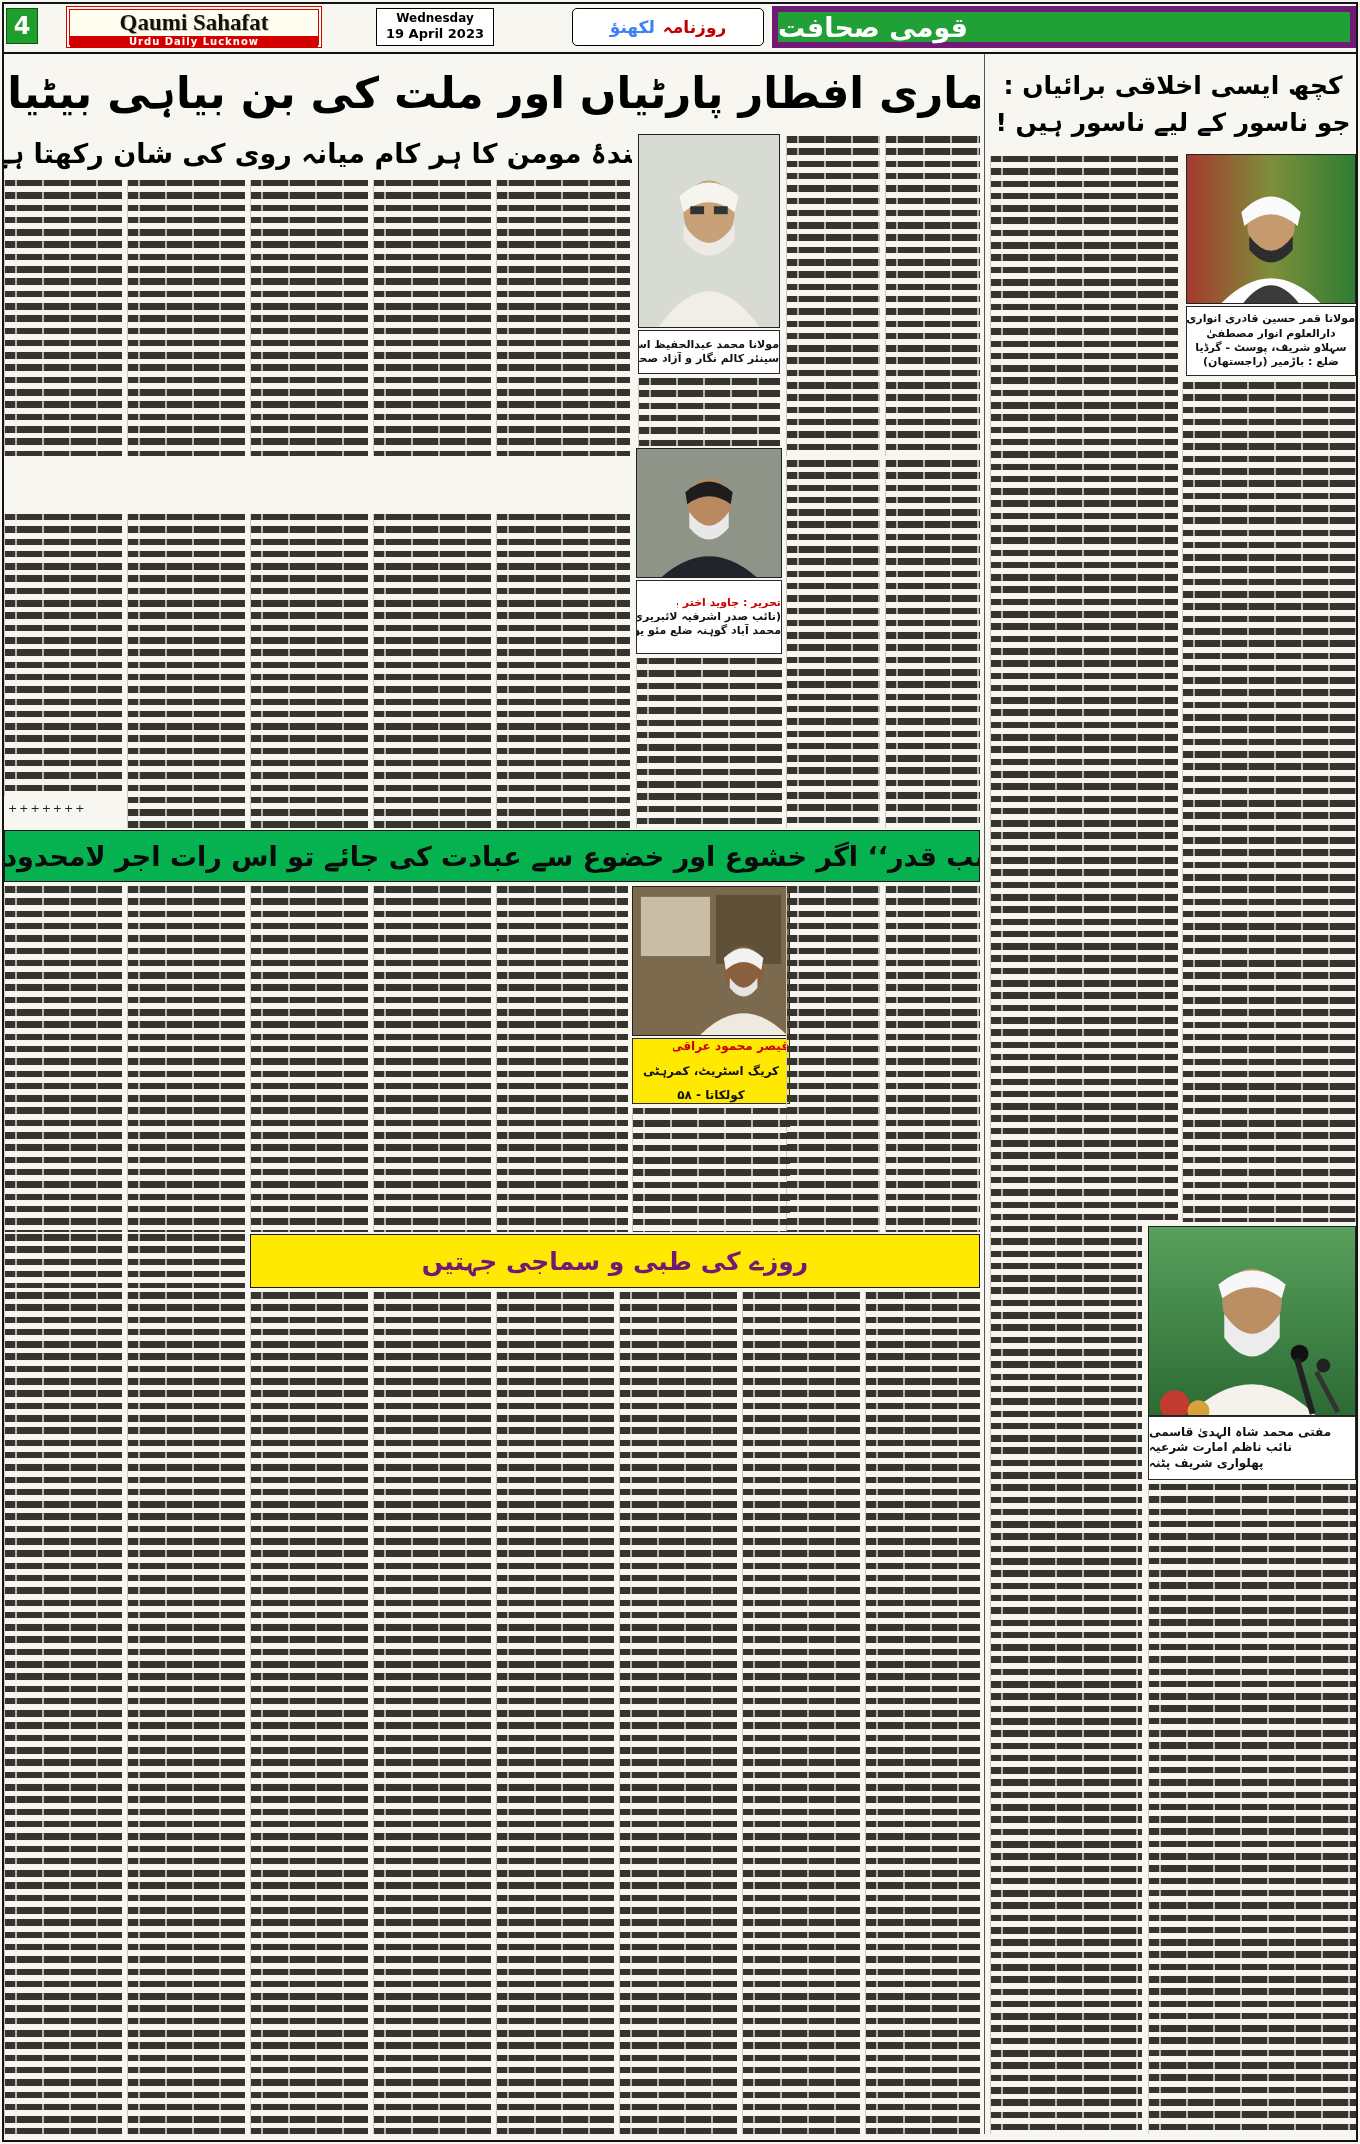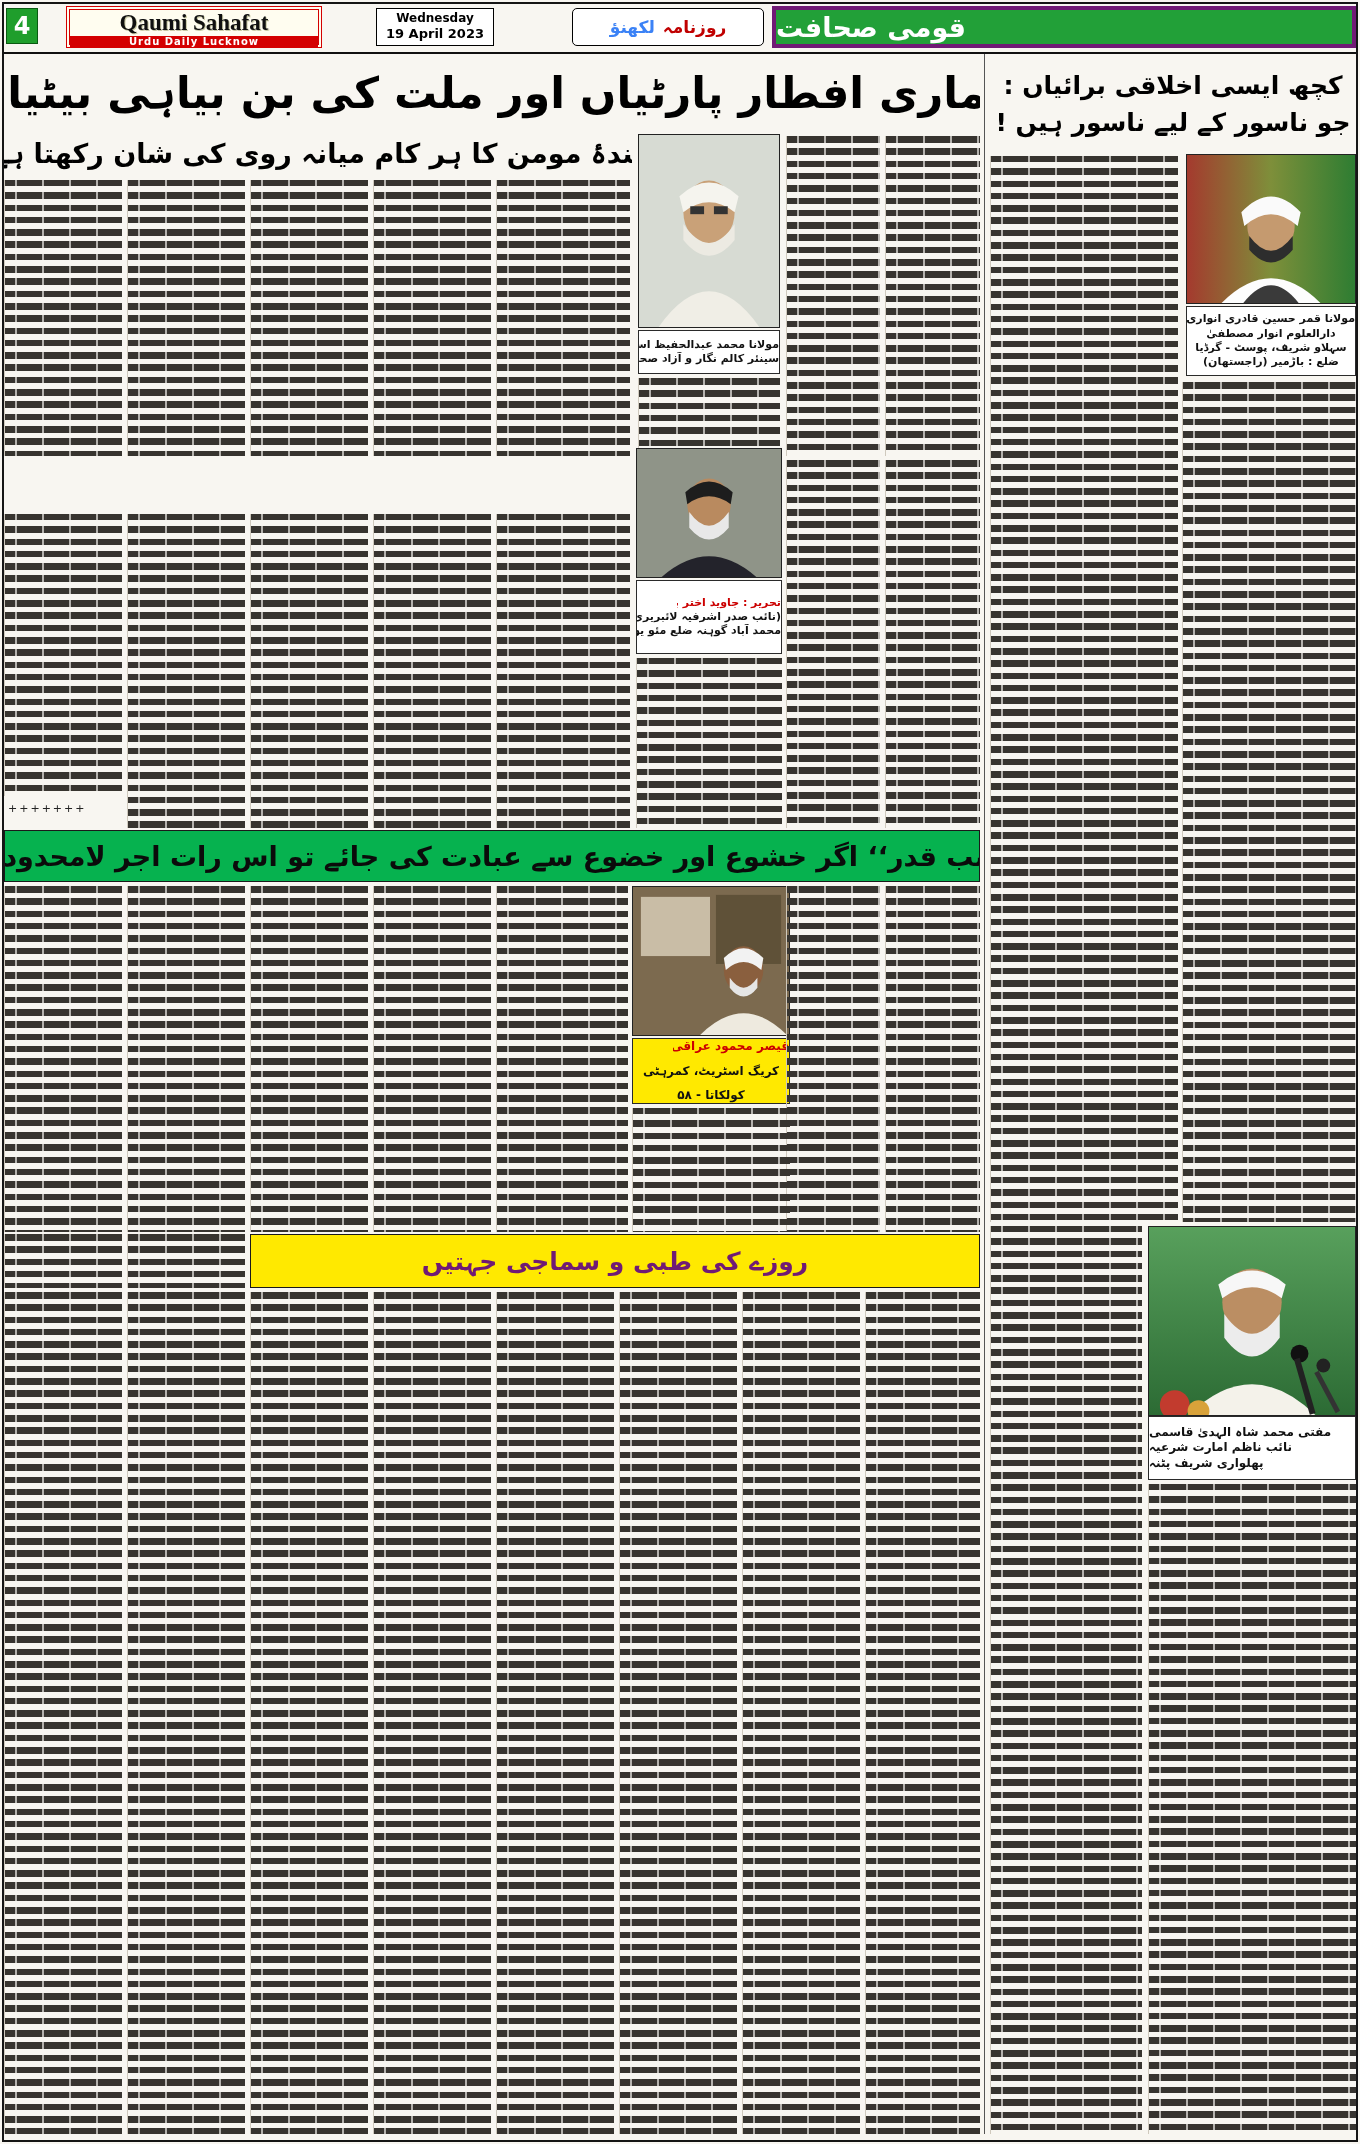--- a/index.html
+++ b/index.html
@@ -45,21 +45,21 @@
               text-shadow:1px 1px 0 #c9c9a5;}
   .logo-sub{height:15px;background:#d40000;color:#fff;font-size:10px;font-weight:bold;
             display:flex;align-items:center;justify-content:center;letter-spacing:1px;}
   .datebox{border:1.5px solid #000;background:#fff;display:flex;flex-direction:column;
            align-items:center;justify-content:center;line-height:1.25;}
   .datebox .wd{font-size:12px;font-weight:bold;}
   .datebox .dt{font-size:13px;font-weight:bold;}
   .urdubox{border:1.5px solid #000;border-radius:5px;background:#fff;display:flex;
            align-items:center;justify-content:center;gap:8px;font-weight:bold;font-size:17px;}
   .greenbar{background:#22a038;display:flex;align-items:center;justify-content:flex-end;
-            padding-right:16px;color:#fff;font-weight:bold;font-size:27px;border:4px solid #701a75;}
+            padding-right:16px;color:#fff;font-weight:bold;font-size:27px;border:6px solid #701a75;}
   .plusrow{font-size:11px;letter-spacing:2px;color:#222;background:#f8f6f1;
            display:flex;align-items:center;}
 </style>
 </head>
 <body>
 
 <div class="page">
   <div class="frame"></div>
 
   <div class="abs pagenum" style="left:6px;top:8px;width:32px;height:36px;">4</div>

